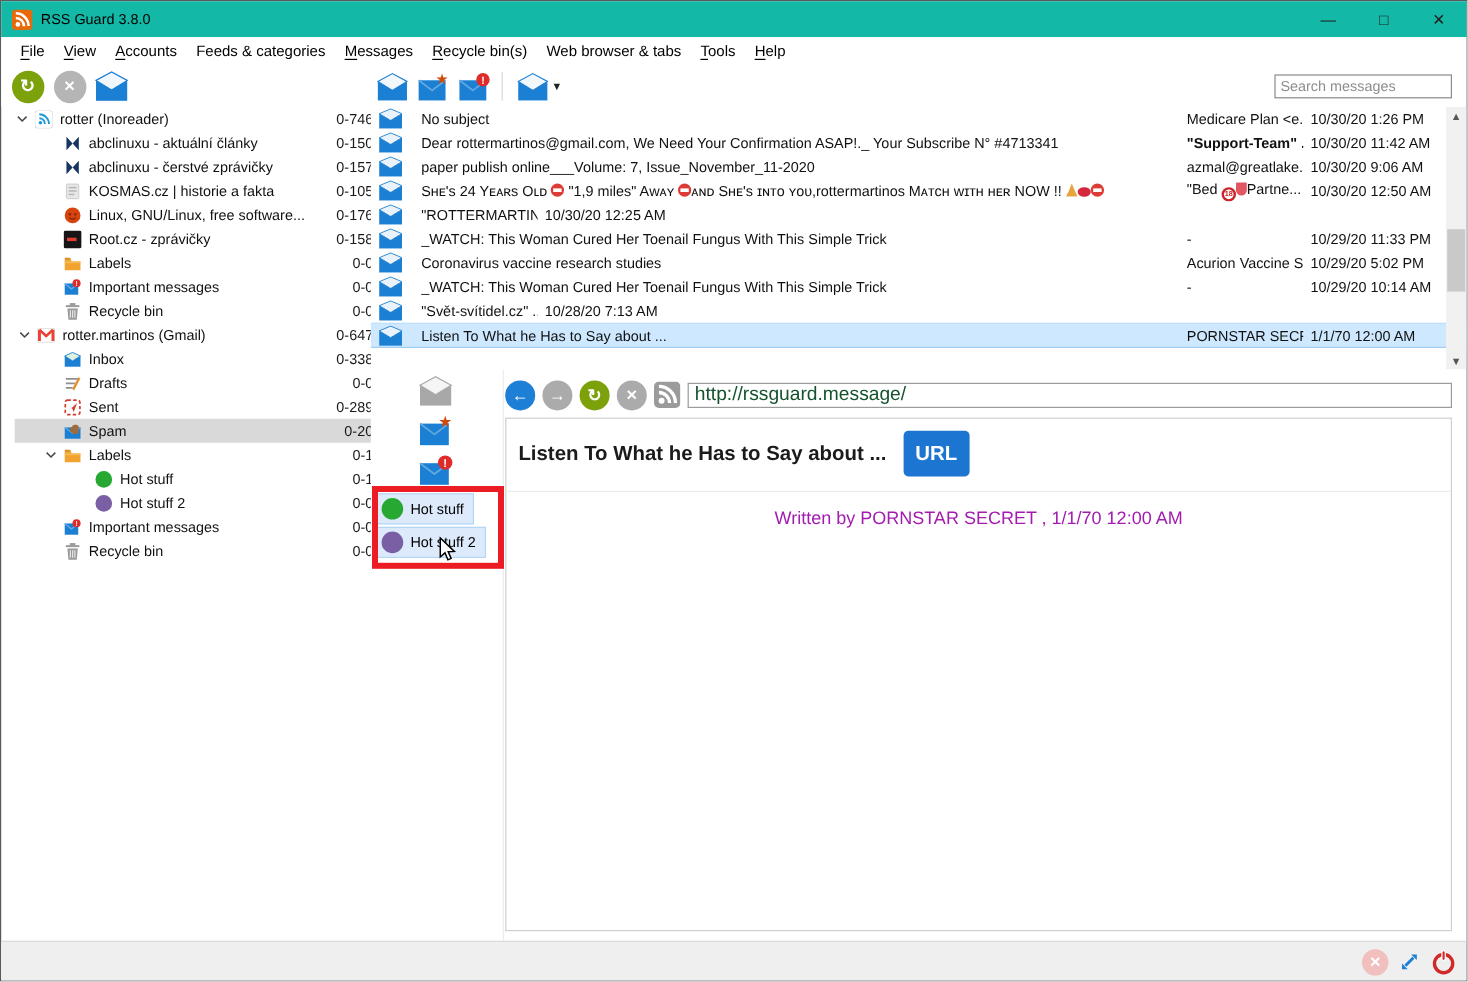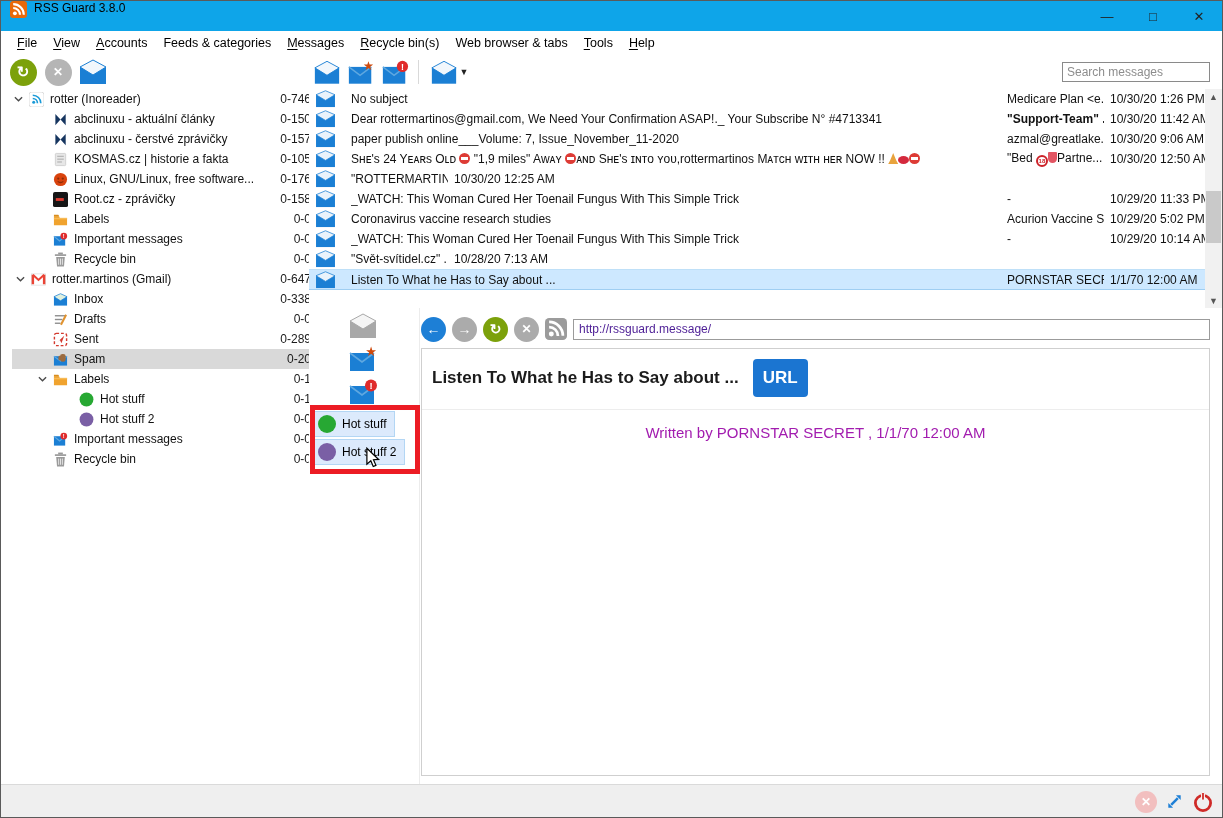--- a/index.html
+++ b/index.html
@@ -1,21 +1,21 @@
 <!DOCTYPE html>
 <html><head>
 <meta charset="utf-8">
 <style>
   * { margin:0; padding:0; box-sizing:border-box; }
   html,body { width:1223px; height:818px; }
   body { font-family:"Liberation Sans", sans-serif; font-size:12px; color:#111; background:#fff; overflow:hidden; }
   .window { position:relative; width:1223px; height:818px; background:#fff; border:1px solid #5a5a5a; }
 
   
-  .titlebar { position:absolute; left:0; top:0; right:0; height:30px; display:flex; align-items:flex-start; padding-left:9px; background:#0ea5e9; }
+  .titlebar { position:absolute; left:0; top:0; right:0; height:30px; display:flex; align-items:center; padding-left:9px; background:#14b8a6; }
   .app-icon { width:17px; height:17px; margin-right:7px; }
   .app-icon svg { width:100%; height:100%; }
   .title-text { font-size:12px; color:#000; }
   .win-controls { position:absolute; right:0; top:0; height:30px; display:flex; }
   .win-btn { width:46px; height:30px; display:flex; align-items:center; justify-content:center; font-size:13px; color:#222; cursor:default; }
 
   
   .menubar { position:absolute; left:0; top:30px; right:0; height:23px; display:flex; align-items:center; padding-left:8px; background:#fff; }
   .menu-item { padding:3px 8px; font-size:12.5px; color:#000; }
   .menu-item u { text-underline-offset:2px; }
@@ -42,21 +42,21 @@
   .tree-row.sel { background:#d9d9d9; }
   .chev { width:14px; height:10px; flex:none; display:flex; align-items:center; }
   .chev svg { width:9px; height:6px; }
   .ticon { width:16px; height:16px; flex:none; margin-right:6px; display:flex; align-items:center; justify-content:center; }
   .ticon svg { width:15px; height:15px; }
   .tlabel { white-space:nowrap; overflow:hidden; flex:1 1 auto; }
   .tcount { margin-left:auto; padding-left:8px; color:#1a1a1a; }
 
   
   .msglist { position:absolute; left:308px; top:0; right:0; height:219px; background:#fff; overflow:hidden; }
-  .msg-row { display:flex; align-items:center; height:20px; padding-right:18px; }
+  .msg-row { display:flex; align-items:center; height:20px; padding-right:36px; }
   .msg-row.sel { background:#cde8ff; border-top:1px solid #bfe0f8; border-bottom:1px solid #9fcef2; height:21px; }
   .m-icon { width:42px; flex:none; display:flex; justify-content:flex-start; padding-left:6px; }
   .m-icon .env { width:21px; height:18px; }
   .m-subj { flex:1 1 auto; white-space:nowrap; overflow:hidden; }
   .m-subj.bi { font-weight:bold; font-style:italic; }
   .m-subj .tail { font-weight:normal; font-style:normal; }
   .m-sender { width:97px; flex:none; white-space:nowrap; overflow:hidden; }
   .m-sender.b { font-weight:bold; }
   .m-date { width:100px; flex:none; white-space:nowrap; padding-left:6px; }
   .vscroll { position:absolute; right:0; top:0; width:17px; height:219px; background:#f1f1f1; font-size:9px; color:#555; }
@@ -72,21 +72,21 @@
   .chip { display:flex; align-items:center; height:26px; margin-bottom:2px; background:#dceafc; border:1px solid #b3d6f4; padding:0 8px 0 4px; width:max-content; }
   .chip-dot { width:18px; height:18px; border-radius:50%; margin-right:6px; flex:none; }
   .chip-label { font-size:12px; color:#000; white-space:nowrap; }
   .annotation-rect { position:absolute; left:1px; top:97px; width:110px; height:69px; border:5px solid #ec1c24; pointer-events:none; z-index:5; }
 
   
   .preview { position:absolute; left:112px; top:0; right:0; bottom:0; }
   .nav-row { position:absolute; left:0; top:8px; right:12px; height:26px; display:flex; align-items:center; gap:6px; }
   .nav-circle { width:25px; height:25px; border-radius:50%; color:#fff; font-size:14px; font-weight:bold; display:flex; align-items:center; justify-content:center; flex:none; }
   .rss-gray { width:22px; height:22px; flex:none; }
-  .url-input { flex:1 1 auto; height:21px; border:1px solid #9b9b9b; font-size:12px; padding:0 5px; color:#4c1d95; font-family:"Liberation Sans", sans-serif; }
+  .url-input { flex:1 1 auto; height:21px; border:1px solid #9b9b9b; font-size:16px; padding:0 5px; color:#14532d; font-family:"Liberation Sans", sans-serif; }
   .content-box { position:absolute; left:0; top:40px; right:12px; height:428px; border:1px solid #cfcfcf; background:#fff; }
   .msg-header { display:flex; align-items:center; padding:10px 10px 12px 10px; border-bottom:1px solid #ededed; }
   .msg-title { font-size:17px; font-weight:bold; color:#1b1b1b; white-space:nowrap; }
   .url-btn { margin-left:14px; min-width:50px; height:38px; padding:0 10px; background:#1b75d1; color:#fff; border:none; border-radius:4px; font-size:17px; font-weight:bold; font-family:"Liberation Sans", sans-serif; }
   .byline { text-align:center; margin-top:14px; font-size:15px; color:#a21caf; }
 
   
   .statusbar { position:absolute; left:0; bottom:0; right:0; height:33px; background:#efefef; border-top:1px solid #dadada; }
   .sb-icons { position:absolute; right:8px; top:0; height:33px; display:flex; align-items:center; gap:8px; }
   .sb-x { width:22px; height:22px; border-radius:50%; background:#f2bfbf; color:#fff; font-size:12px; font-weight:bold; display:flex; align-items:center; justify-content:center; }

